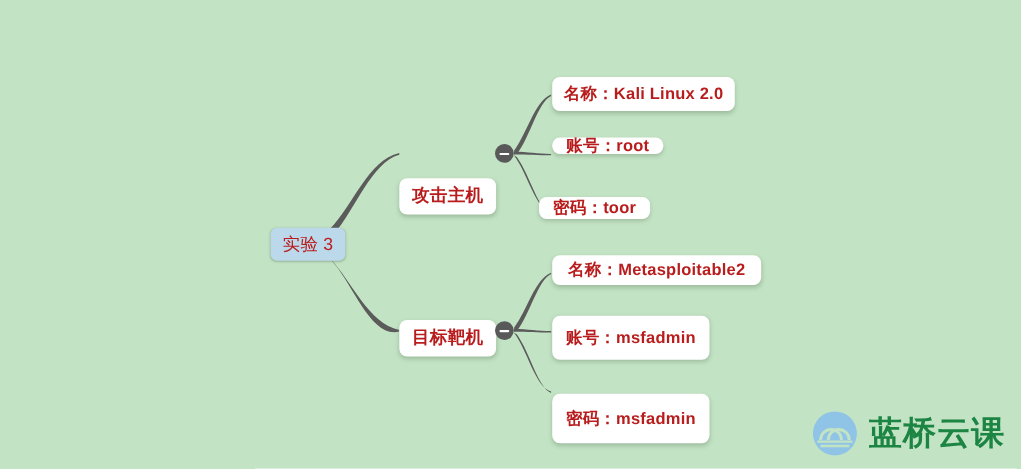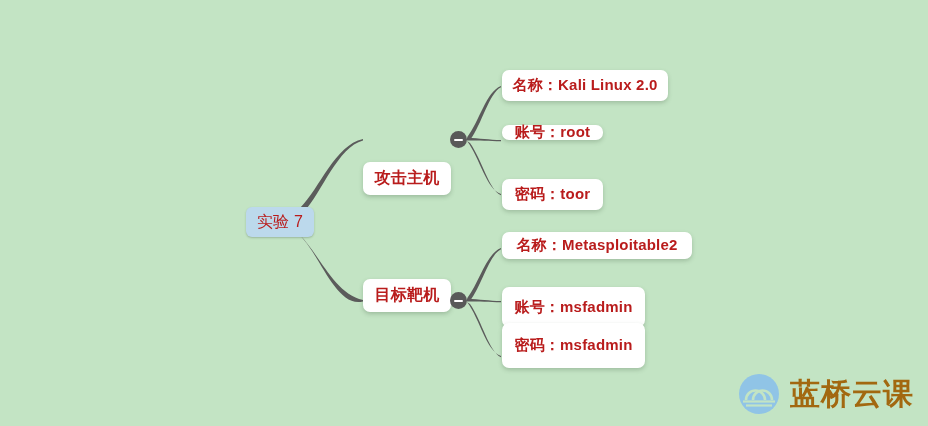--- a/index.html
+++ b/index.html
@@ -92,21 +92,21 @@
     bottom: 10px;
     display: flex;
     align-items: center;
     gap: 9px;
     opacity: 0.95;
     user-select: none;
   }
   #watermark .wm-text {
     font-size: 30px;
     font-weight: 700;
-    color: #a16207;
+    color: #15803d;
     letter-spacing: 1px;
     font-family: "DejaVu Sans", "Liberation Sans", sans-serif;
   }
 </style>
 </head>
 <body>
 
 <div id="mindmap-canvas">
 
   <svg id="edges-layer" viewBox="0 0 928 426" xmlns="http://www.w3.org/2000/svg">
@@ -144,54 +144,54 @@
                L 501 302.2
                C 489 302.2, 480 301.5, 467 301.5 Z"></path>
       <path d="M 467 302
                C 480 319, 486 351, 501 356
                L 501 357.2
                C 489 352, 482 321, 470 304 Z"></path>
     </g>
   </svg>
 
   <div class="node node-root" style="left:246px; top:207px; width:68px; height:30px;">
-    <span class="node-label">实验 7</span>
+    <span class="node-label">实验 3</span>
   </div>
 
   <div class="node node-branch" style="left:363px; top:122px; width:88px; height:33px;margin-top:40px;">
     <span class="node-label">攻击主机</span>
   </div>
   <div class="collapse-toggle" style="left:450px; top:131px;">
     <span class="minus-bar"></span>
   </div>
 
   <div class="node node-leaf" style="left:502px; top:70px; width:166px; height:31px;">
     <span class="node-label">名称：Kali Linux 2.0</span>
   </div>
   <div class="node node-leaf" style="left:502px; top:125px; width:101px; height:15px;">
     <span class="node-label">账号：root</span>
   </div>
-  <div class="node node-leaf" style="left:502px; top:179px; width:101px; height:31px;">
+  <div class="node node-leaf" style="left:490px; top:179px; width:101px; height:20px;">
     <span class="node-label">密码：toor</span>
   </div>
 
-  <div class="node node-branch" style="left:363px; top:279px; width:88px; height:33px;">
+  <div class="node node-branch" style="left:363px; top:291px; width:88px; height:33px;">
     <span class="node-label">目标靶机</span>
   </div>
   <div class="collapse-toggle" style="left:450px; top:292px;">
     <span class="minus-bar"></span>
   </div>
 
   <div class="node node-leaf" style="left:502px; top:232px; width:190px; height:27px;">
     <span class="node-label">名称：Metasploitable2</span>
   </div>
   <div class="node node-leaf" style="left:502px; top:287px; width:143px; height:40px;">
     <span class="node-label">账号：msfadmin</span>
   </div>
-  <div class="node node-leaf" style="left:502px; top:323px; width:143px; height:45px;">
+  <div class="node node-leaf" style="left:502px; top:358px; width:143px; height:45px;">
     <span class="node-label">密码：msfadmin</span>
   </div>
 
   <div id="watermark">
     <svg width="44" height="44" viewBox="0 0 44 44">
       <circle cx="22" cy="22" r="20" fill="#8ec3e8"></circle>
       <path d="M 9 28 A 9.5 9.5 0 0 1 28 28" fill="none" stroke="#c3e4c4" stroke-width="2.6"></path>
       <path d="M 16 28 A 9.5 9.5 0 0 1 35 28" fill="none" stroke="#c3e4c4" stroke-width="2.6"></path>
       <path d="M 6 29.5 L 38 29.5" stroke="#c3e4c4" stroke-width="2.2"></path>
       <path d="M 9 33.5 L 35 33.5" stroke="#c3e4c4" stroke-width="2.2"></path>

